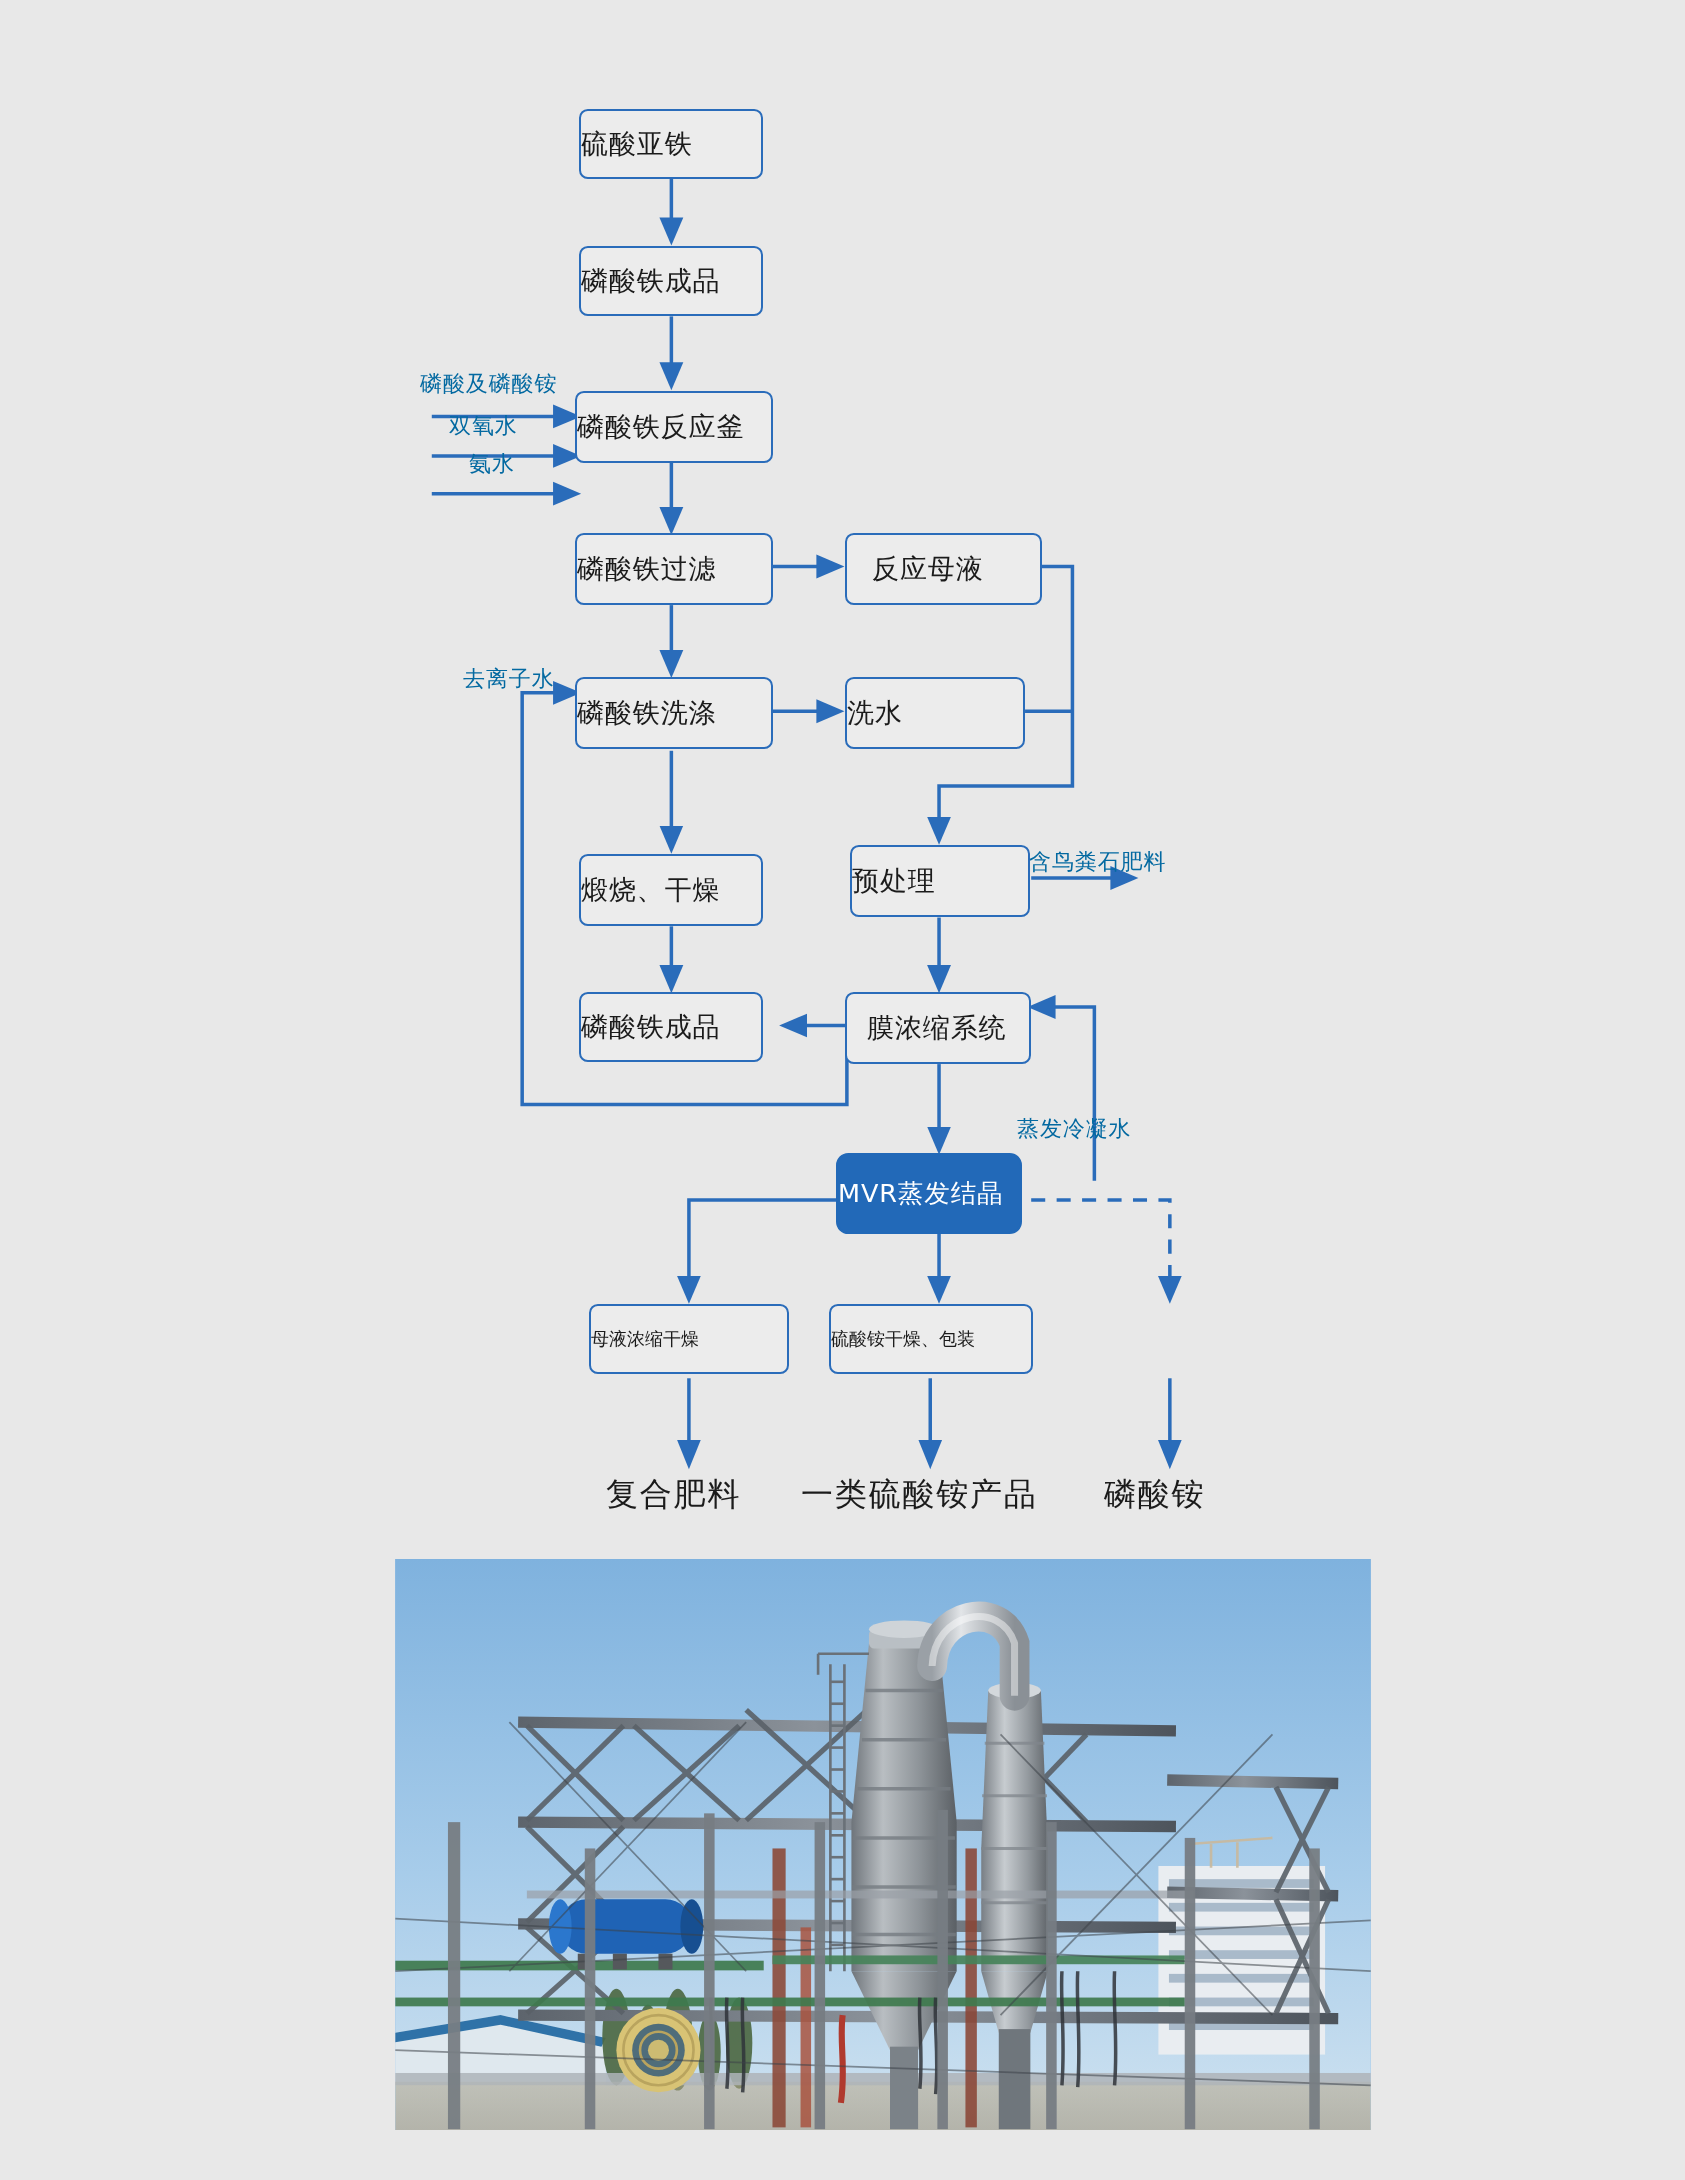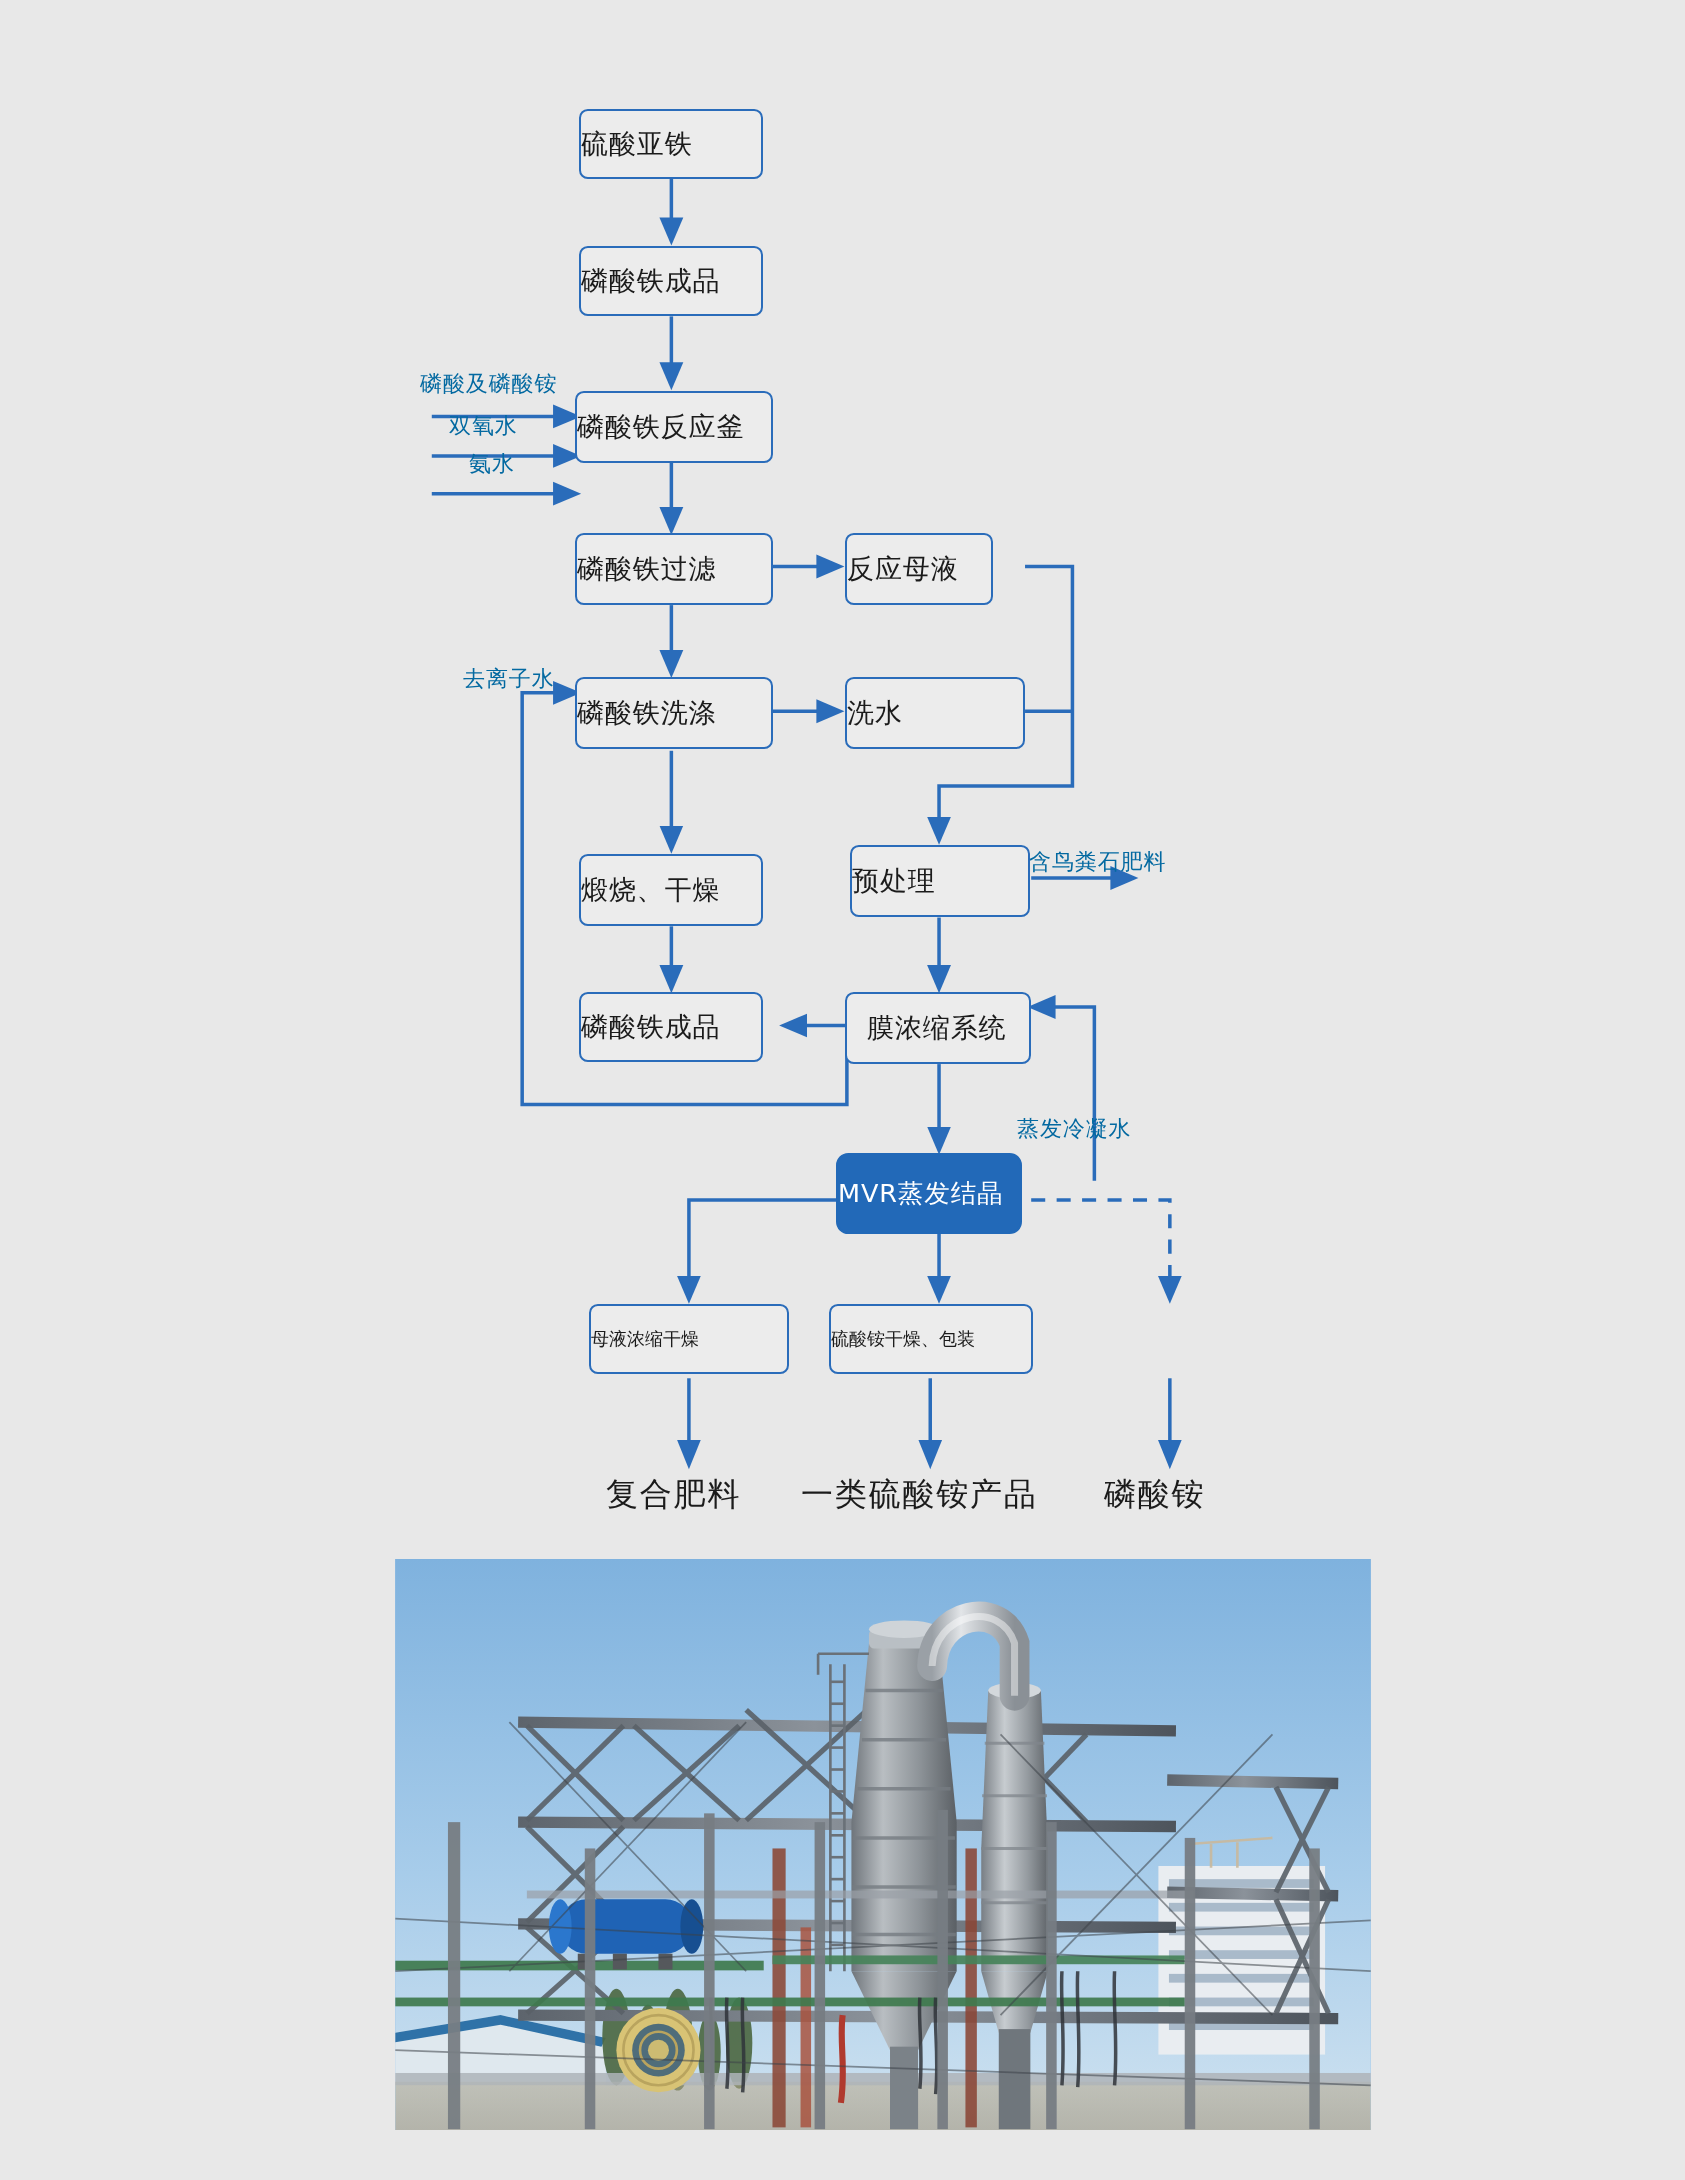--- a/index.html
+++ b/index.html
@@ -141,21 +141,21 @@
   </div>
 
   <div class="node" style="left:575px;top:391px;width:198px;height:72px;">
     <span>磷酸铁反应釜</span>
   </div>
 
   <div class="node" style="left:575px;top:533px;width:198px;height:72px;">
     <span>磷酸铁过滤</span>
   </div>
 
-  <div class="node" style="left:845px;top:533px;width:148px;height:72px;">
+  <div class="node" style="left:845px;top:533px;width:197px;height:72px;padding-left:25px;">
     <span>反应母液</span>
   </div>
 
   <div class="node" style="left:575px;top:677px;width:198px;height:72px;">
     <span>磷酸铁洗涤</span>
   </div>
 
   <div class="node" style="left:845px;top:677px;width:180px;height:72px;">
     <span>洗水</span>
   </div>

